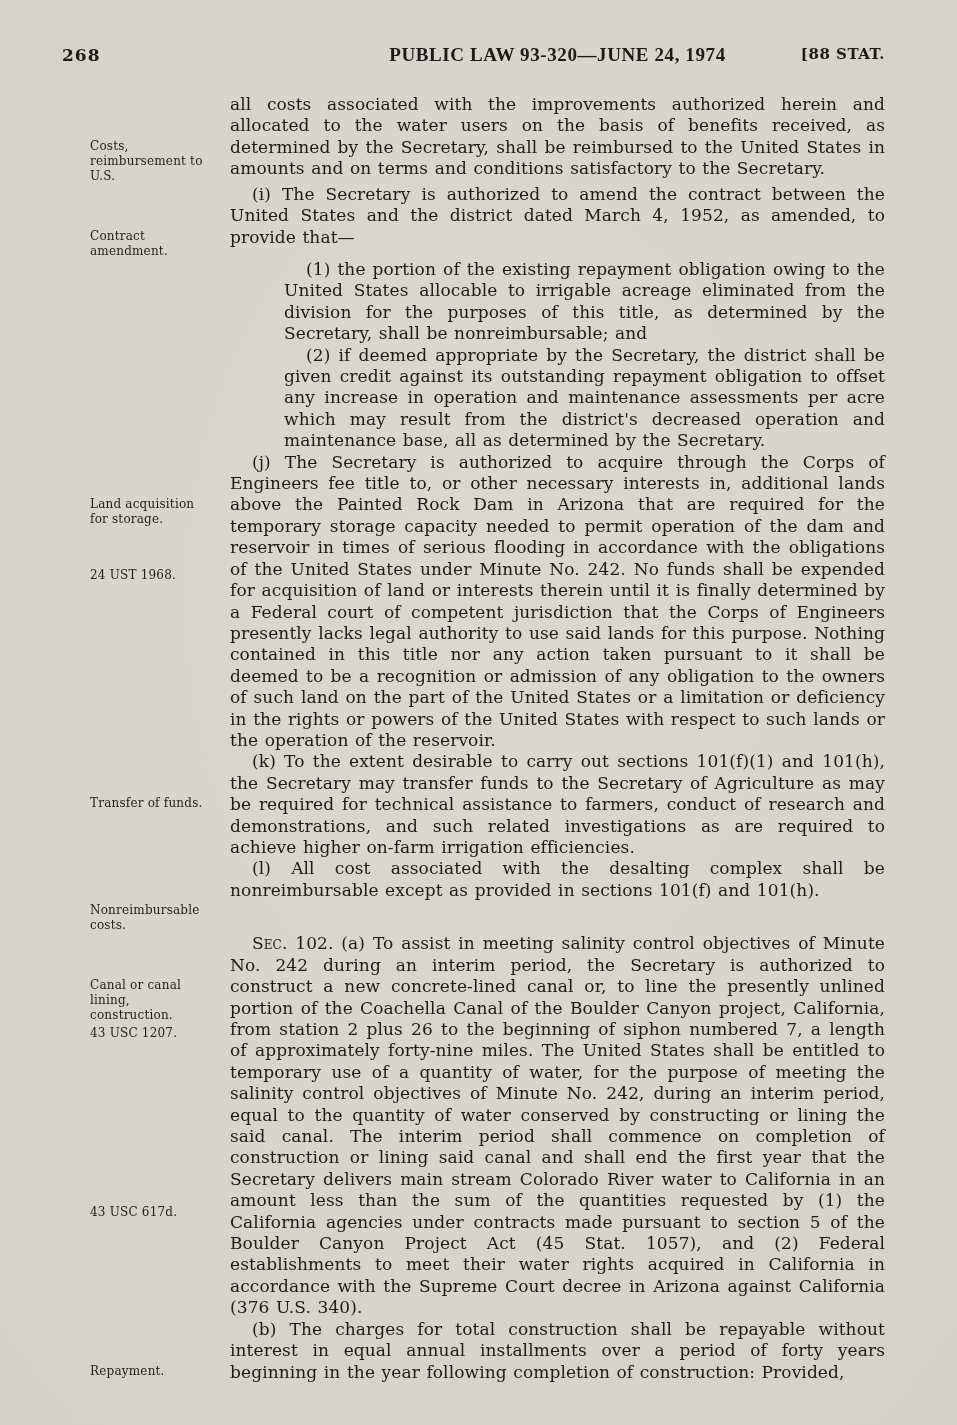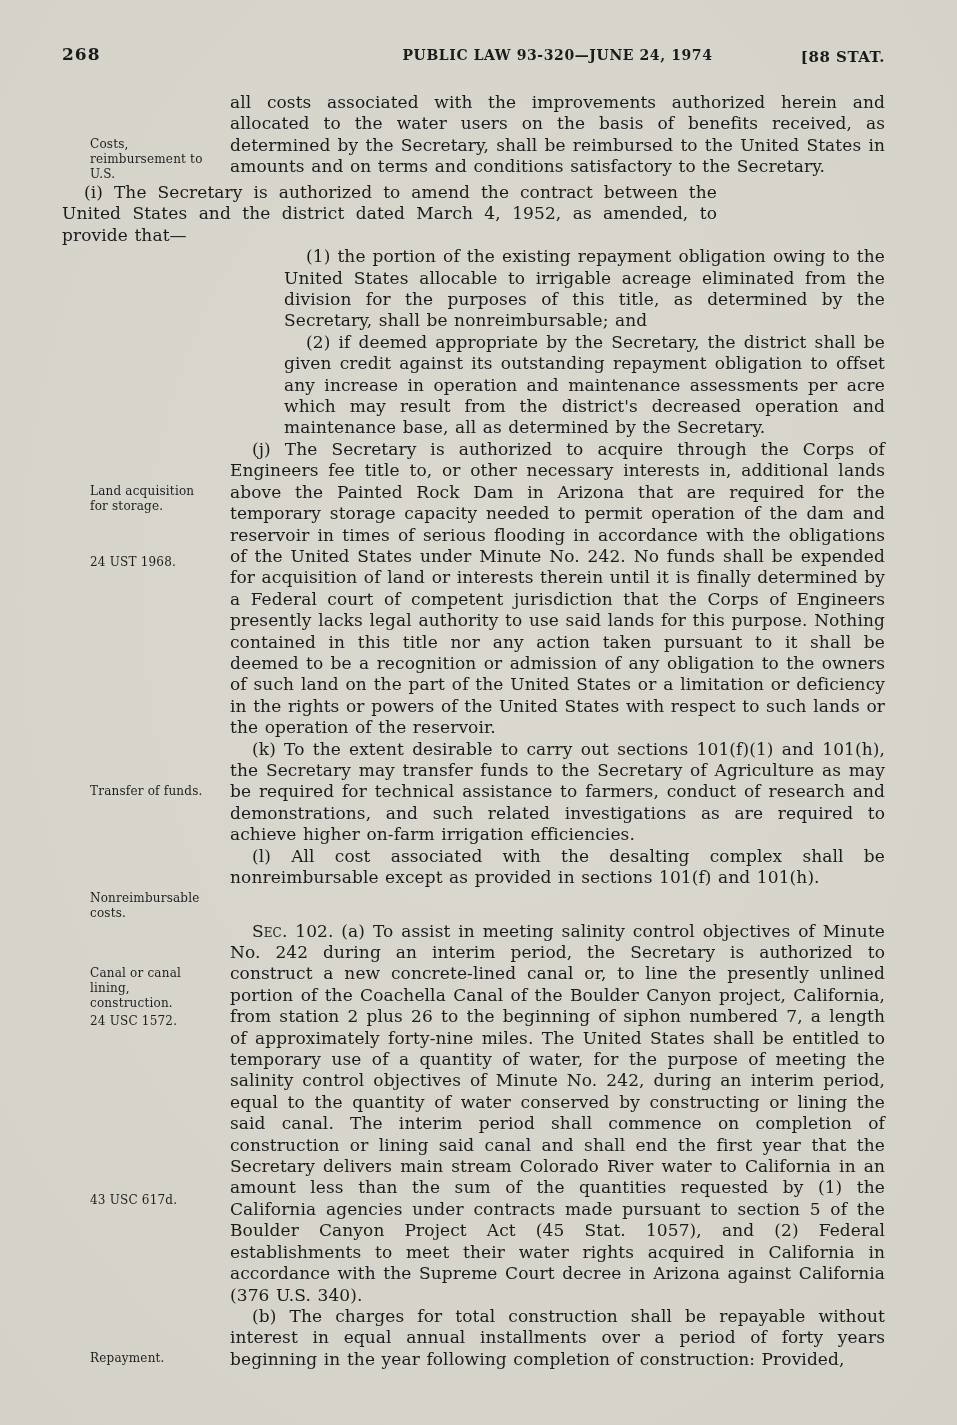--- a/index.html
+++ b/index.html
@@ -33,24 +33,25 @@
       font-size: 17px;
       font-weight: bold;
       letter-spacing: 1px;
     }
     .header-middle {
       position: relative;
       flex: 0 0 655px;
       text-align: center;
     }
     .law-title {
-      font-size: 14px;
+      font-size: 19px;
       font-weight: bold;
       letter-spacing: 0.6px;
       white-space: nowrap;
+      font-family: Liberation Serif, serif;
     }
     .stat-ref {
       position: absolute;
       right: 0;
       top: 1px;
       font-size: 15px;
       font-weight: bold;
       letter-spacing: 0.5px;
       white-space: nowrap;
     }
@@ -120,20 +121,23 @@
     <div class="section">
       <div class="margin-col">
         <div class="margin-note">Costs, reimbursement to U.S.</div>
       </div>
       <div class="text-col">
         <p class="para">all costs associated with the improvements authorized herein and allocated to the water users on the basis of benefits received, as determined by the Secretary, shall be reimbursed to the United States in amounts and on terms and conditions satisfactory to the Secretary.</p>
       </div>
     </div>
 
     <div class="section">
+      <div class="margin-col">
+        <div class="margin-note">Contract amendment.</div>
+      </div>
       <div class="text-col">
         <p class="para indent">(i) The Secretary is authorized to amend the contract between the United States and the district dated March 4, 1952, as amended, to provide that—</p>
       </div>
     </div>
 
     <div class="section">
       <div class="margin-col"></div>
       <div class="text-col">
         <p class="para sub">(1) the portion of the existing repayment obligation owing to the United States allocable to irrigable acreage eliminated from the division for the purposes of this title, as determined by the Secretary, shall be nonreimbursable; and</p>
       </div>
@@ -170,21 +174,21 @@
         <div class="margin-note">Nonreimbursable costs.</div>
       </div>
       <div class="text-col">
         <p class="para indent">(l) All cost associated with the desalting complex shall be nonreimbursable except as provided in sections 101(f) and 101(h).</p>
       </div>
     </div>
 
     <div class="section">
       <div class="margin-col">
         <div class="margin-note">Canal or canal lining, construction.</div>
-        <div class="margin-note">24 USC 1572.</div>
+        <div class="margin-note">43 USC 1207.</div>
         <div class="margin-note abs" style="top:272px;">43 USC 617d.</div>
       </div>
       <div class="text-col">
         <p class="para indent"><span class="sc">Sec. 102.</span><span> (a) To assist in meeting salinity control objectives of Minute No. 242 during an interim period, the Secretary is authorized to construct a new concrete-lined canal or, to line the presently unlined portion of the Coachella Canal of the Boulder Canyon project, California, from station 2 plus 26 to the beginning of siphon numbered 7, a length of approximately forty-nine miles. The United States shall be entitled to temporary use of a quantity of water, for the purpose of meeting the salinity control objectives of Minute No. 242, during an interim period, equal to the quantity of water conserved by constructing or lining the said canal. The interim period shall commence on completion of construction or lining said canal and shall end the first year that the Secretary delivers main stream Colorado River water to California in an amount less than the sum of the quantities requested by (1) the California agencies under contracts made pursuant to section 5 of the Boulder Canyon Project Act (45 Stat. 1057), and (2) Federal establishments to meet their water rights acquired in California in accordance with the Supreme Court decree in Arizona against California (376 U.S. 340).</span></p>
       </div>
     </div>
 
     <div class="section">
       <div class="margin-col">
         <div class="margin-note">Repayment.</div>

